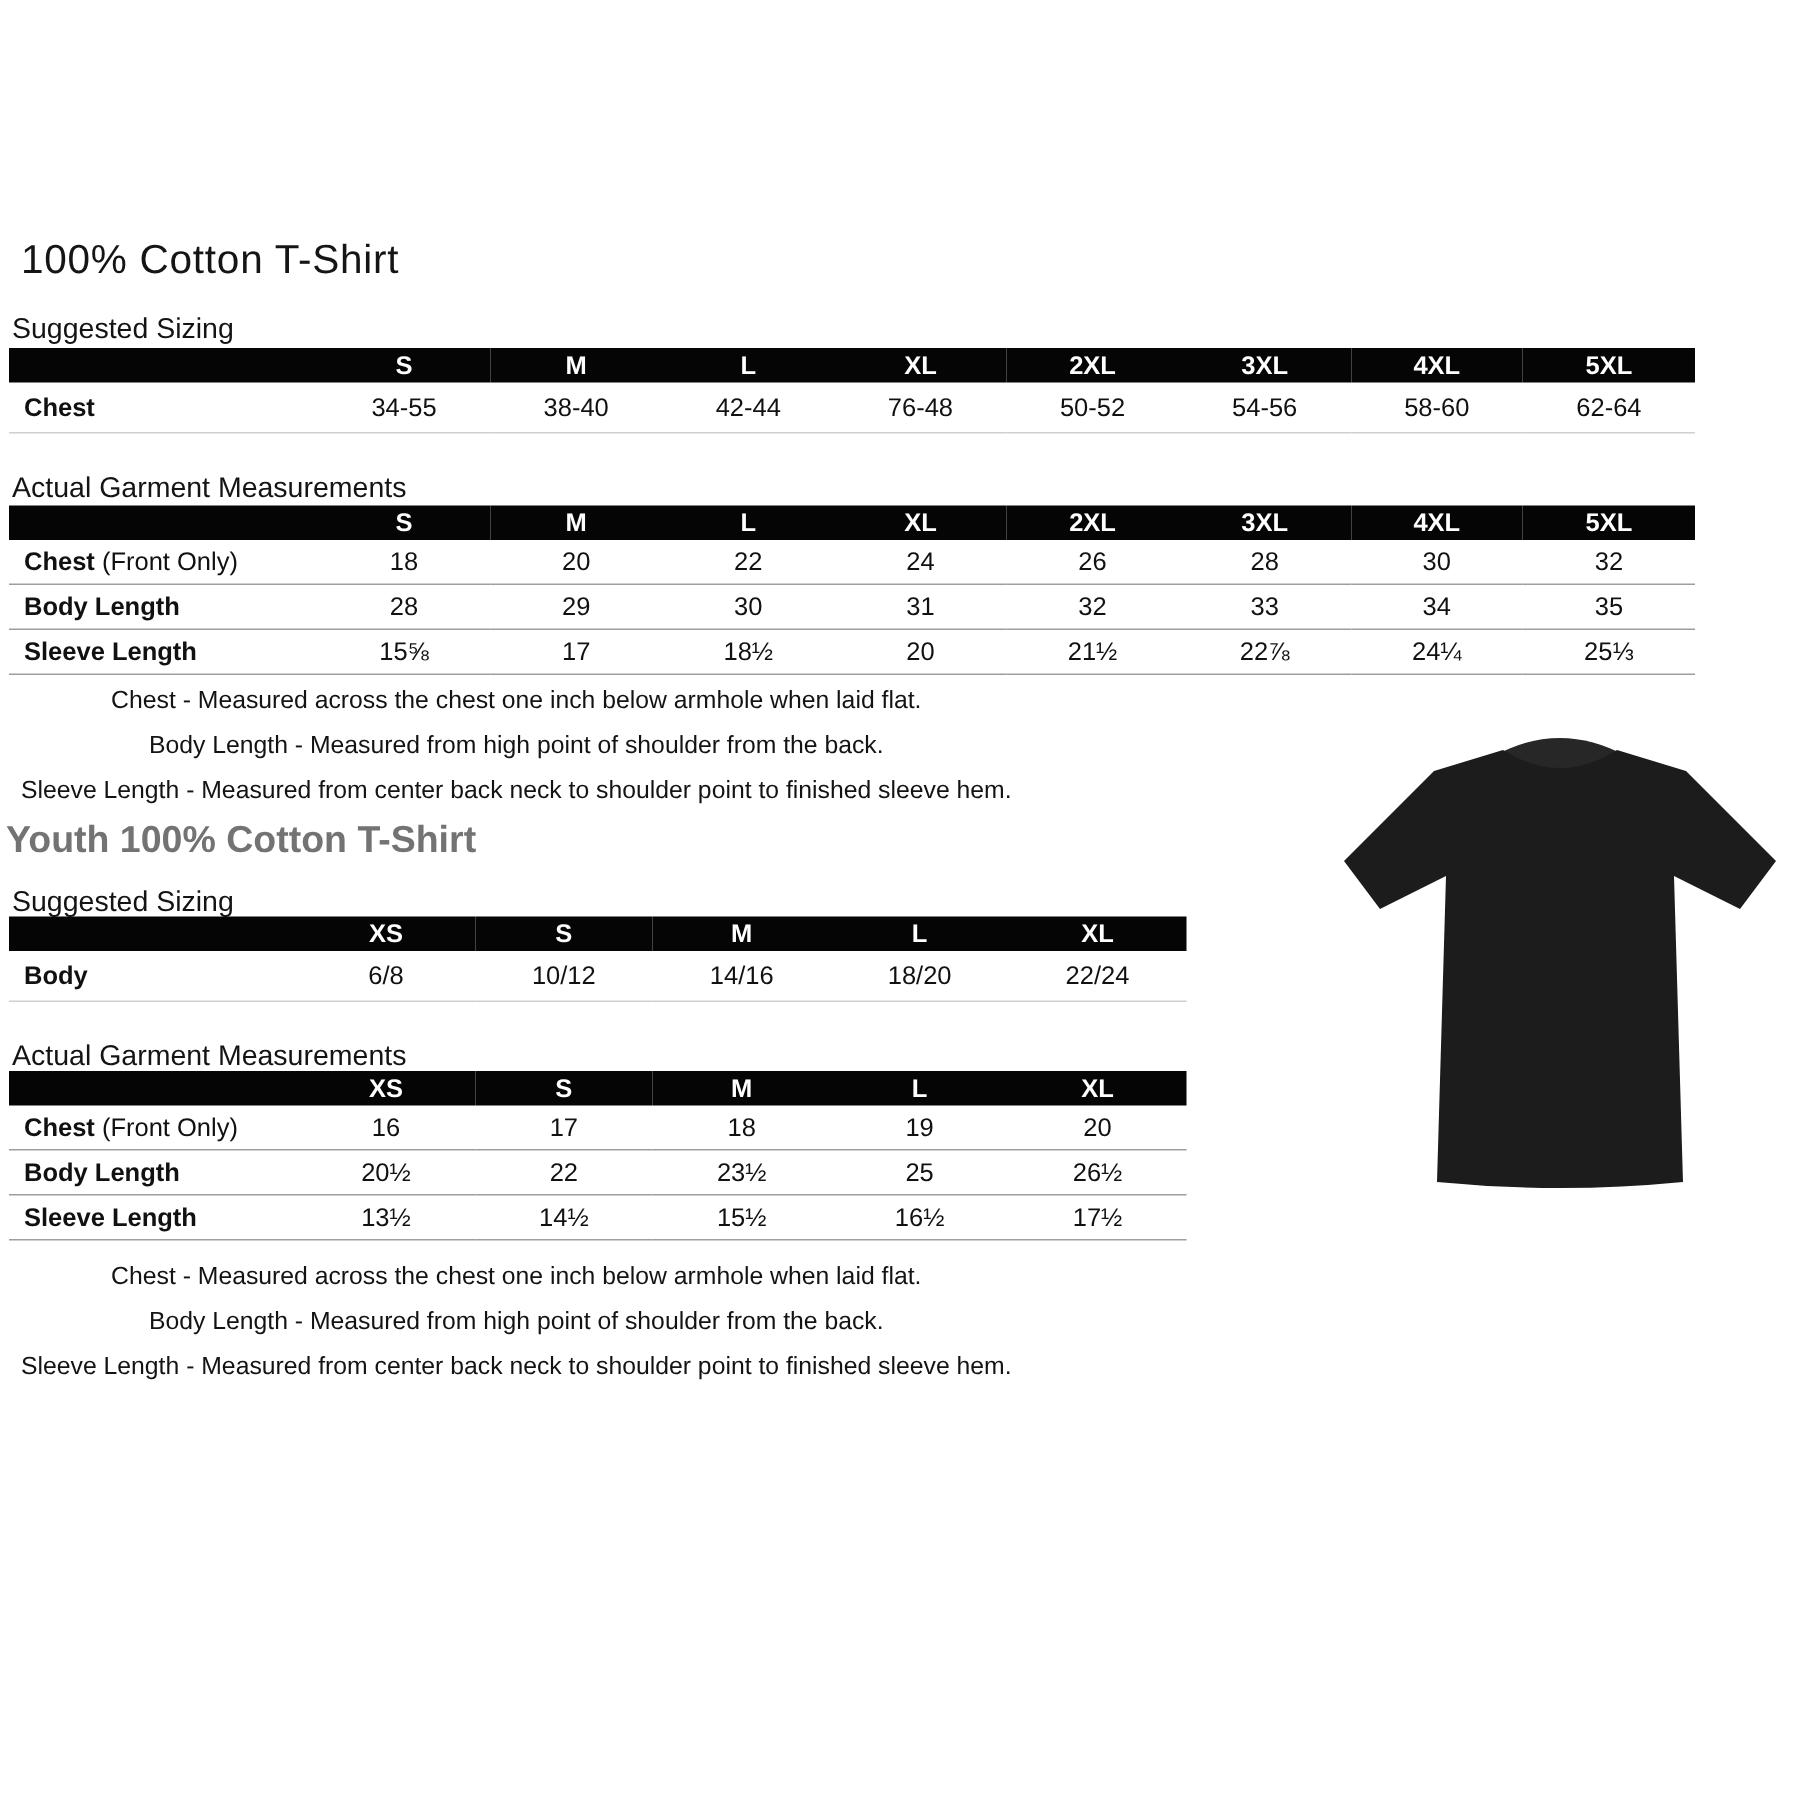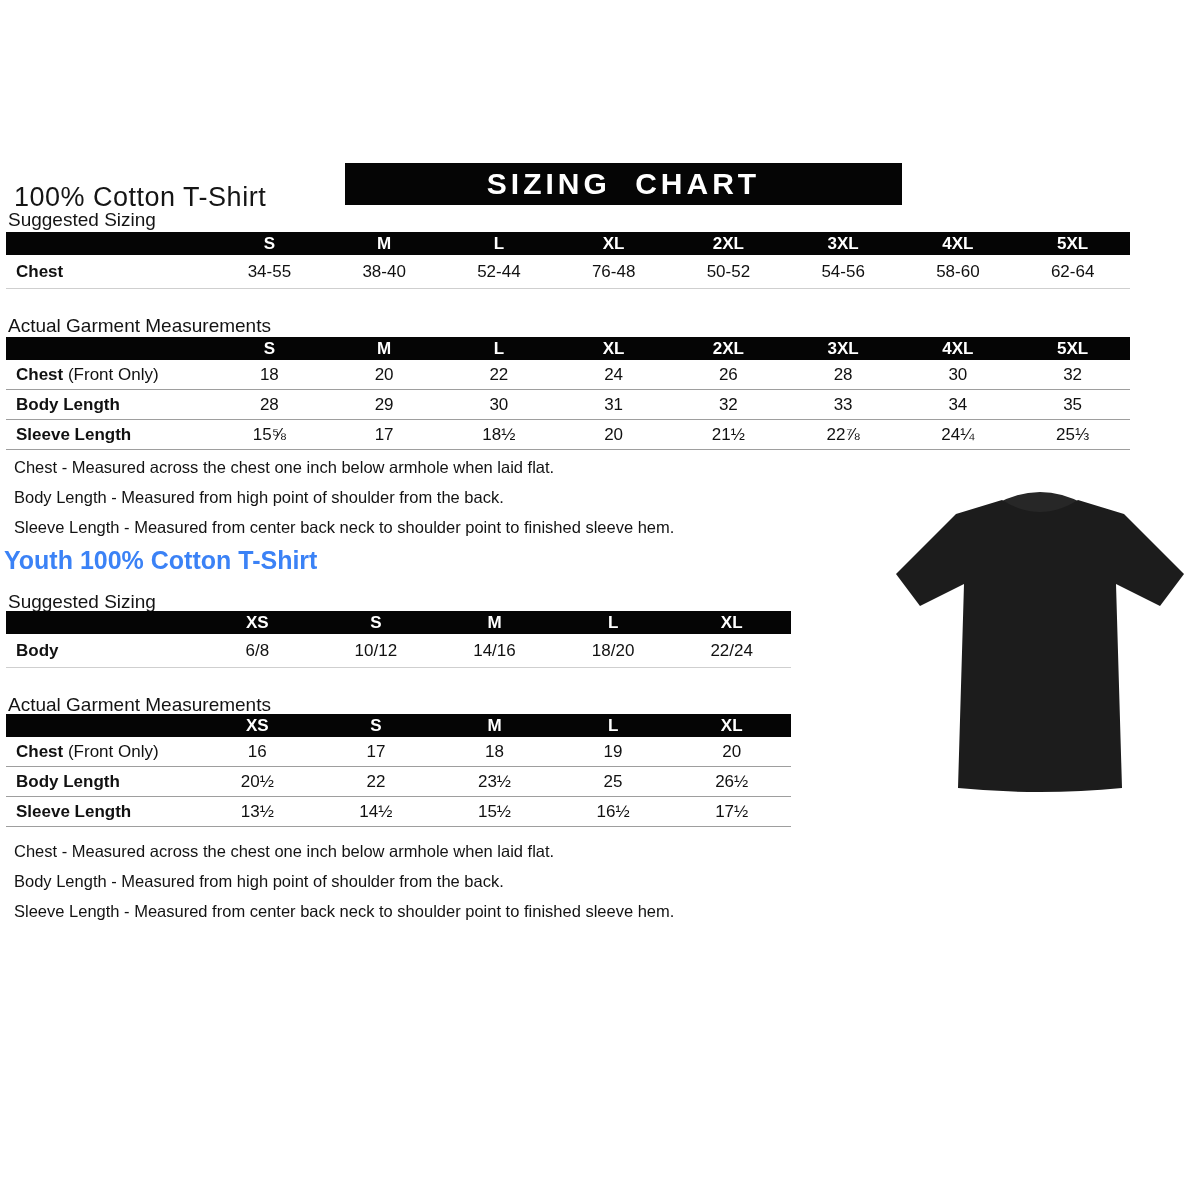--- a/index.html
+++ b/index.html
@@ -1,72 +1,69 @@
 <!DOCTYPE html>
 <html><head>
 <meta charset="utf-8">
 <style>
   html,body { margin:0; padding:0; background:#ffffff; }
   .page {
     position:relative; width:1200px; height:1200px; background:#ffffff;
     font-family:"Liberation Sans", sans-serif; color:#111; overflow:hidden;
   }
   .title {
-    position:absolute; left:14px; top:182px;
+    position:absolute; left:14px; top:158px;
     font-size:27px; font-weight:400; color:#151515; letter-spacing:0.5px;
   }
   .banner {
     position:absolute; left:345px; top:163px; width:557px; height:42px;
     background:#050505; color:#ffffff; display:flex; align-items:center; justify-content:center;
   }
   .banner span { font-size:30px; font-weight:bold; letter-spacing:4px; word-spacing:12px; }
   .section-label { position:absolute; font-size:19px; color:#141414; }
   .sl-adult-suggested { left:8px; top:209px; }
   .sl-adult-actual   { left:8px; top:315px; }
   .sl-youth-suggested{ left:8px; top:591px; }
   .sl-youth-actual   { left:8px; top:694px; }
   .youth-title {
     position:absolute; left:4px; top:546px;
-    font-size:25px; font-weight:bold; color:#3b82f6;
+    font-size:25px; font-weight:bold; color:#737373;
   }
   table.size-table {
     position:absolute; border-collapse:collapse; table-layout:fixed;
     font-size:17px; color:#111;
   }
   .size-table th {
     background:#050505; color:#ffffff; font-weight:bold;
     height:23px; padding:0; text-align:center; font-size:17px;
   }
   .size-table td { text-align:center; height:29px; padding:0; }
   .size-table td.row-label { text-align:left; padding-left:10px; font-weight:bold; }
   .row-label .note { font-weight:normal; }
   .t-adult-suggested { left:6px; top:232px; width:1124px; }
   .t-adult-suggested td { height:33px; border-bottom:1px solid #cfcfcf; }
   .t-adult-actual { left:6px; top:337px; width:1124px; }
   .t-adult-actual td { border-bottom:1px solid #9e9e9e; }
   .t-youth-suggested { left:6px; top:611px; width:785px; }
   .t-youth-suggested td { height:33px; border-bottom:1px solid #cfcfcf; }
   .t-youth-actual { left:6px; top:714px; width:785px; }
   .t-youth-actual td { border-bottom:1px solid #9e9e9e; }
-  .notes { position:absolute; left:14px; }
+  .notes { position:absolute; left:14px;text-align:center; }
   .notes p { margin:0 0 12px 0; font-size:16.5px; color:#131313; line-height:18px; }
   .notes-adult { top:458px; }
   .notes-youth { top:842px; }
   .tshirt { position:absolute; left:890px; top:474px; width:300px; height:345px; }
 </style>
 </head>
 <body>
 
 <div class="page">
 
   <div class="title">100% Cotton T-Shirt</div>
 
-  <div class="banner">
-    <span>SIZING CHART</span>
-  </div>
 
   <div class="section-label sl-adult-suggested">Suggested Sizing</div>
 
   <table class="size-table t-adult-suggested">
     <colgroup>
         <col style="width:206px">
         <col>
         <col>
         <col>
         <col>
@@ -86,21 +83,21 @@
         <th>3XL</th>
         <th>4XL</th>
         <th>5XL</th>
       </tr>
     </thead>
     <tbody>
       <tr>
         <td class="row-label"><span>Chest</span></td>
         <td>34-55</td>
         <td>38-40</td>
-        <td>52-44</td>
+        <td>42-44</td>
         <td>76-48</td>
         <td>50-52</td>
         <td>54-56</td>
         <td>58-60</td>
         <td>62-64</td>
       </tr>
     </tbody>
   </table>
 
   <div class="section-label sl-adult-actual">Actual Garment Measurements</div>

